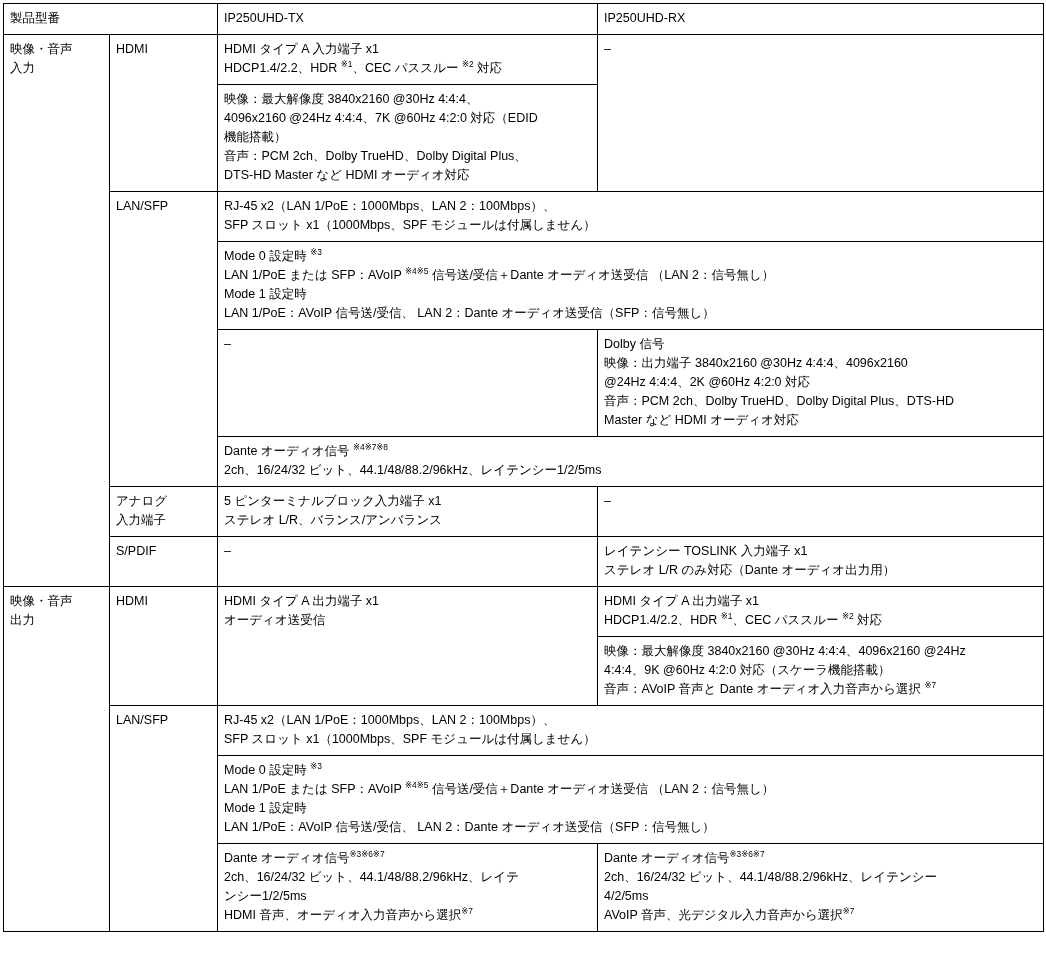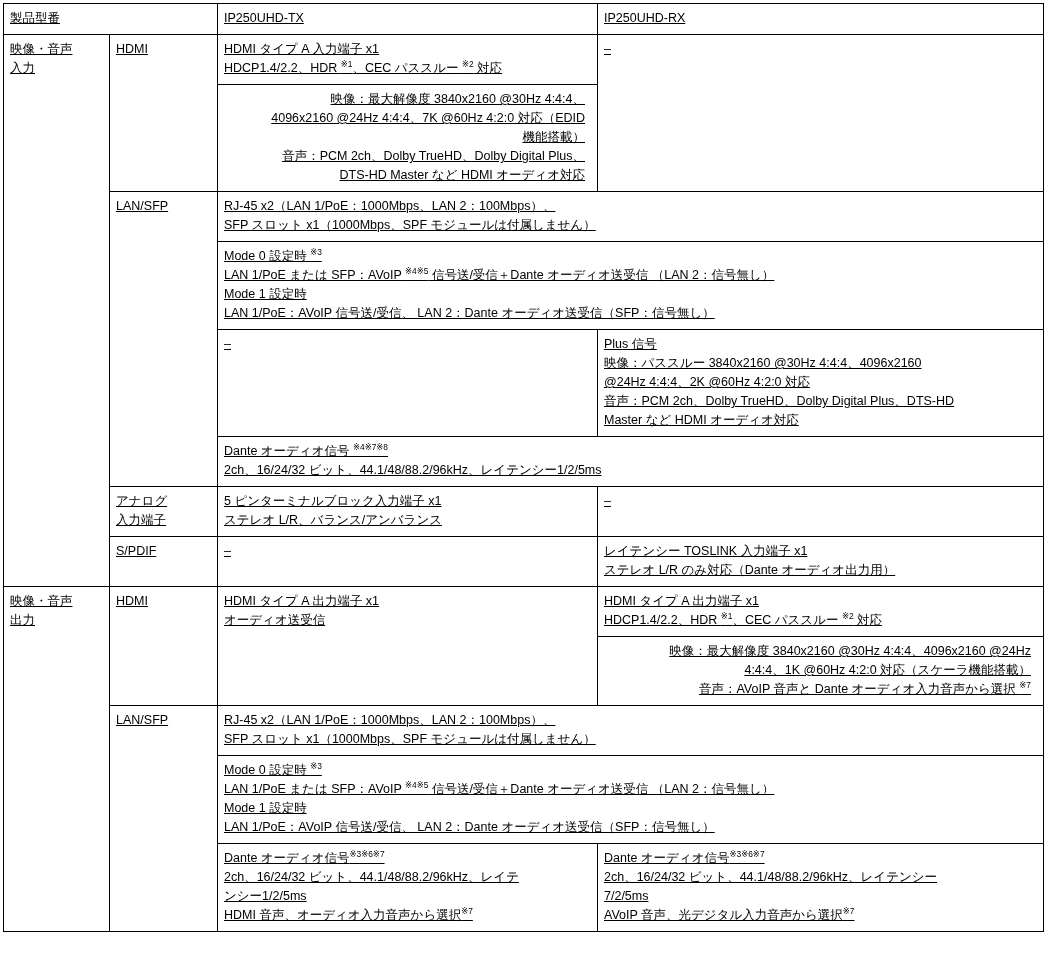--- a/index.html
+++ b/index.html
@@ -23,46 +23,45 @@
   }
   table.spec {
     border-collapse: collapse;
     table-layout: fixed;
     width: 1040px;
     margin: 3px 0 0 3px;
   }
   table.spec td {
     border: 1px solid #000;
     vertical-align: top;
-    padding: 5px 12px 6px 6px;
+    padding: 5px 6px 6px 6px;
     line-height: 1.52;
     font-size: 12.5px;
     word-break: break-all;
-    text-decoration: underline;
   }
   
   col.c1 { width: 106px; }
   col.c2 { width: 108px; }
   col.c3 { width: 380px; }
   col.c4 { width: 446px; }
 
   .cell p {
     margin: 0;
     padding: 0;
   }
   .ind1 { padding-left: 1.1em; }
   sup {
     font-size: 8.4px;
     vertical-align: super;
     line-height: 0;
     letter-spacing: 0;
   }
   
   td.nb-bottom { border-bottom: none; margin-top: 9px; }
-  td.nb-top { border-top: none; text-align: right; }
+  td.nb-top { border-top: none; }
 </style>
 </head>
 <body>
 
 <div id="sheet">
   <table class="spec">
     <colgroup>
       <col class="c1">
         <col class="c2">
         <col class="c3">
@@ -148,22 +147,22 @@
         </td>
       </tr>
       <tr>
         <td>
           <div class="cell">
               <p>–</p>
             </div>
         </td>
         <td>
           <div class="cell">
-            <p>Plus 信号</p>
-            <p class="ind1">映像：パススルー 3840x2160 @30Hz 4:4:4、4096x2160</p>
+            <p>Dolby 信号</p>
+            <p class="ind1">映像：出力端子 3840x2160 @30Hz 4:4:4、4096x2160</p>
             <p class="ind1">@24Hz 4:4:4、2K @60Hz 4:2:0 対応</p>
             <p class="ind1">音声：PCM 2ch、Dolby TrueHD、Dolby Digital Plus、DTS-HD</p>
             <p class="ind1">Master など HDMI オーディオ対応</p>
           </div>
         </td>
       </tr>
       <tr>
         <td colspan="2">
           <div class="cell">
             <p><span>Dante オーディオ信号 </span><sup>※4※7※8</sup></p>
@@ -233,21 +232,21 @@
           <div class="cell">
             <p>HDMI タイプ A 出力端子 x1</p>
             <p class="ind1"><span>HDCP1.4/2.2、HDR </span><sup>※1</sup><span>、CEC パススルー </span><sup>※2</sup><span> 対応</span></p>
           </div>
         </td>
       </tr>
       <tr>
         <td class="nb-top">
           <div class="cell">
             <p>映像：最大解像度 3840x2160 @30Hz 4:4:4、4096x2160 @24Hz</p>
-            <p>4:4:4、1K @60Hz 4:2:0 対応（スケーラ機能搭載）</p>
+            <p>4:4:4、9K @60Hz 4:2:0 対応（スケーラ機能搭載）</p>
             <p><span>音声：AVoIP 音声と Dante オーディオ入力音声から選択 </span><sup>※7</sup></p>
           </div>
         </td>
       </tr>
 
       <tr>
         <td rowspan="3">
           <div class="cell">
               <p>LAN/SFP</p>
             </div>
@@ -275,21 +274,21 @@
             <p><span>Dante オーディオ信号</span><sup>※3※6※7</sup></p>
             <p class="ind1">2ch、16/24/32 ビット、44.1/48/88.2/96kHz、レイテ</p>
             <p class="ind1">ンシー1/2/5ms</p>
             <p class="ind1"><span>HDMI 音声、オーディオ入力音声から選択</span><sup>※7</sup></p>
           </div>
         </td>
         <td>
           <div class="cell">
             <p><span>Dante オーディオ信号</span><sup>※3※6※7</sup></p>
             <p class="ind1">2ch、16/24/32 ビット、44.1/48/88.2/96kHz、レイテンシー</p>
-            <p class="ind1">7/2/5ms</p>
+            <p class="ind1">4/2/5ms</p>
             <p class="ind1"><span>AVoIP 音声、光デジタル入力音声から選択</span><sup>※7</sup></p>
           </div>
         </td>
       </tr>
 
     </tbody>
   </table>
 </div>
 
 </body></html>

